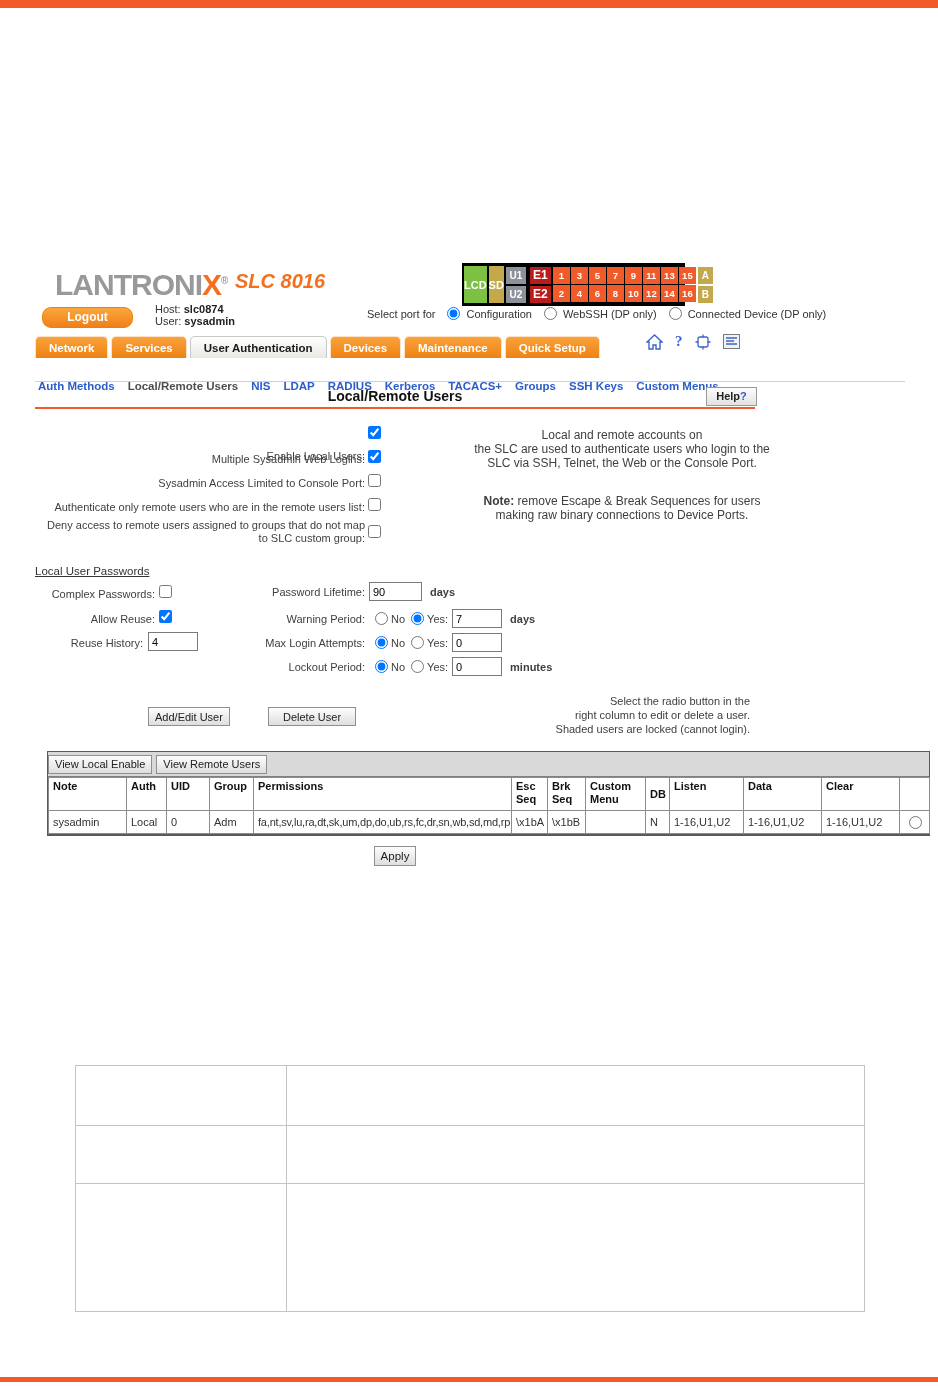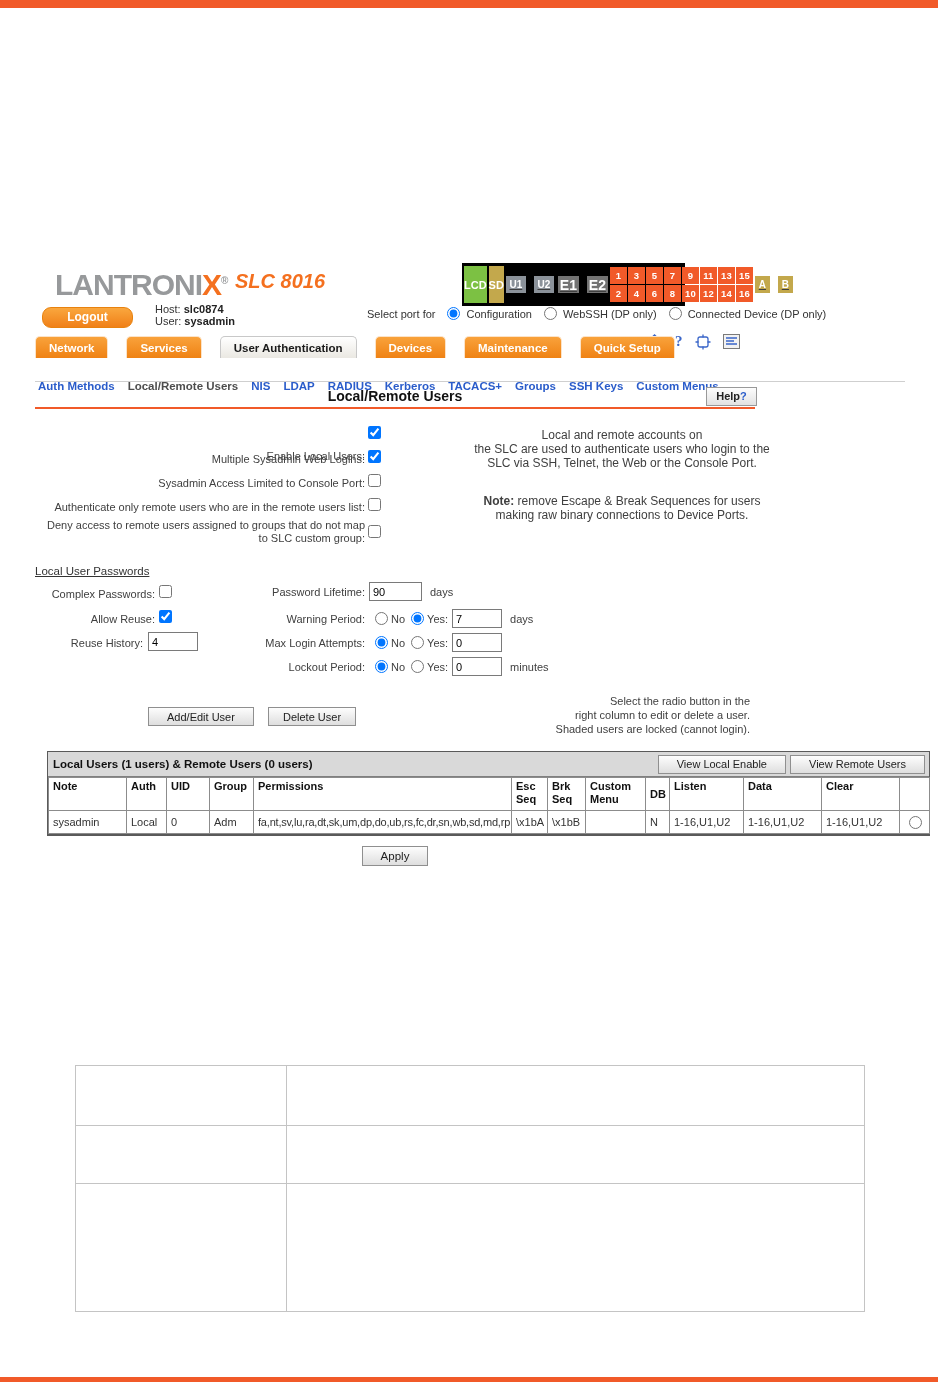--- a/index.html
+++ b/index.html
@@ -21,36 +21,36 @@
     font-size:12px;text-align:center;line-height:18px;cursor:pointer;
   }
   .hostuser{font-size:11px;line-height:12px;color:#333;}
   .hostuser b{color:#222;}
 
   
   .portmap{width:219px;height:39px;background:#000;display:flex;align-items:center;padding:2px;gap:2px;}
   .pcell{color:#fff;font-weight:bold;text-align:center;display:flex;align-items:center;justify-content:center;}
   .lcd{width:30px;height:37px;background:#7CC143;font-size:11px;}
   .sd{width:21px;height:37px;background:#C3A84C;font-size:11px;}
-  .vcol{display:flex;flex-direction:row;gap:8px;text-decoration:underline;}
+  .vcol{display:flex;flex-direction:column;gap:2px;}
   .ub{width:20px;height:17px;background:#8B929A;font-size:10px;}
   .pdivider{width:3px;height:37px;background:#fff;}
-  .eb{width:21px;height:17px;background:#737373;font-size:14px;}
+  .eb{width:21px;height:17px;background:#b91c1c;font-size:12px;}
   .pgrid{display:grid;grid-template-columns:repeat(8,17px);grid-auto-rows:17px;gap:1px;}
   .pnum{background:#F15A29;color:#fff;font-weight:bold;font-size:9.5px;display:flex;align-items:center;justify-content:center;}
   .ab{width:15px;height:17px;background:#C3A84C;font-size:10px;}
 
   .selport{font-size:11px;color:#333;display:flex;align-items:center;gap:4px;white-space:nowrap;}
   .selport input{margin:0 2px 0 8px;}
 
   .icon-row{display:flex;gap:12px;align-items:center;}
   .qicon{color:#3A66C9;font-weight:bold;font-size:15px;font-family:"Liberation Serif",serif;}
 
   
-  .tabbar{display:flex;gap:18px;height:22px;}
+  .tabbar{display:flex;gap:3px;height:22px;}
   .tab{
     padding:0 13px;line-height:22px;font-size:11.5px;font-weight:bold;color:#fff;
     background:linear-gradient(#F9A23B,#EF8214);border:1px solid #FCE3C8;border-bottom:none;
     border-radius:5px 5px 0 0;cursor:pointer;white-space:nowrap;
   }
   .tab.active{background:linear-gradient(#FFFFFF,#EAE8E2);color:#1A1A1A;border:1px solid #C8C8C8;border-bottom:none;}
 
   .subnav{display:flex;gap:13px;font-size:11.5px;font-weight:bold;}
   .subnav .lnk{color:#2A5CCA;cursor:pointer;white-space:nowrap;}
   .subnav .lnk.current{color:#4D4D4D;cursor:default;}
@@ -69,25 +69,25 @@
   .r-label{width:330px;text-align:right;}
   .cbx{width:13px;height:13px;margin:0;}
   .desc{font-size:12px;color:#404040;line-height:14px;text-align:center;}
   .hint{font-size:11px;color:#404040;line-height:14px;text-align:right;}
 
   .pw-heading{font-size:11.5px;color:#333;text-decoration:underline;}
   .pwrow{display:flex;align-items:center;font-size:11px;color:#404040;}
   .pwrow .lab{width:165px;text-align:right;margin-right:4px;white-space:nowrap;}
   .pwrow input[type=radio]{margin:0 3px 0 6px;}
   .txt{height:17px;width:42px;border:1px solid #7A7A7A;font-size:11px;font-family:"Liberation Sans",sans-serif;padding:0 3px;}
-  .unit{margin-left:8px;}
+  .unit{margin-left:8px;font-weight:bold;}
 
   .btn{
     background:linear-gradient(#FDFDFD,#DEDEDE);border:1px solid #8F8F8F;
-    font-size:11px;color:#222;height:19px;padding:0 18px;cursor:pointer;
+    font-size:11px;color:#222;height:19px;padding:0 6px;cursor:pointer;
     font-family:"Liberation Sans",sans-serif;
   }
 
   
   .utable{width:881px;border:1px solid #5A5A5A;border-bottom-width:2px;background:#fff;}
   .ut-caption{height:24px;background:#D9D9D9;display:flex;align-items:center;border-bottom:1px solid #808080;}
   .ut-caption .cap{flex:1;font-weight:bold;font-size:11.5px;color:#111;padding-left:5px;}
   .ut-caption .btn{margin-right:4px;height:19px;}
   table.users{width:100%;border-collapse:collapse;table-layout:fixed;}
   table.users th,table.users td{border:1px solid #8C8C8C;font-size:11px;padding:2px 4px;overflow:hidden;}
@@ -288,21 +288,20 @@
 <button class="abs btn" style="left:268px;top:707px;padding:0 14px;">Delete User</button>
 
 <div class="abs hint" style="left:455px;top:694px;width:295px;">
   <div>Select the radio button in the</div>
   <div>right column to edit or delete a user.</div>
   <div>Shaded users are locked (cannot login).</div>
 </div>
 
 <div class="abs utable" style="left:47px;top:751px;">
   <div class="ut-caption">
-    <span class="cap">Local Users (1 users) &amp; Remote Users (0 users)</span>
     <button class="btn">View Local Enable</button>
     <button class="btn">View Remote Users</button>
   </div>
   <table class="users">
     <colgroup>
       <col style="width:78px">
         <col style="width:40px">
         <col style="width:43px">
         <col style="width:44px">
       <col style="width:258px">

